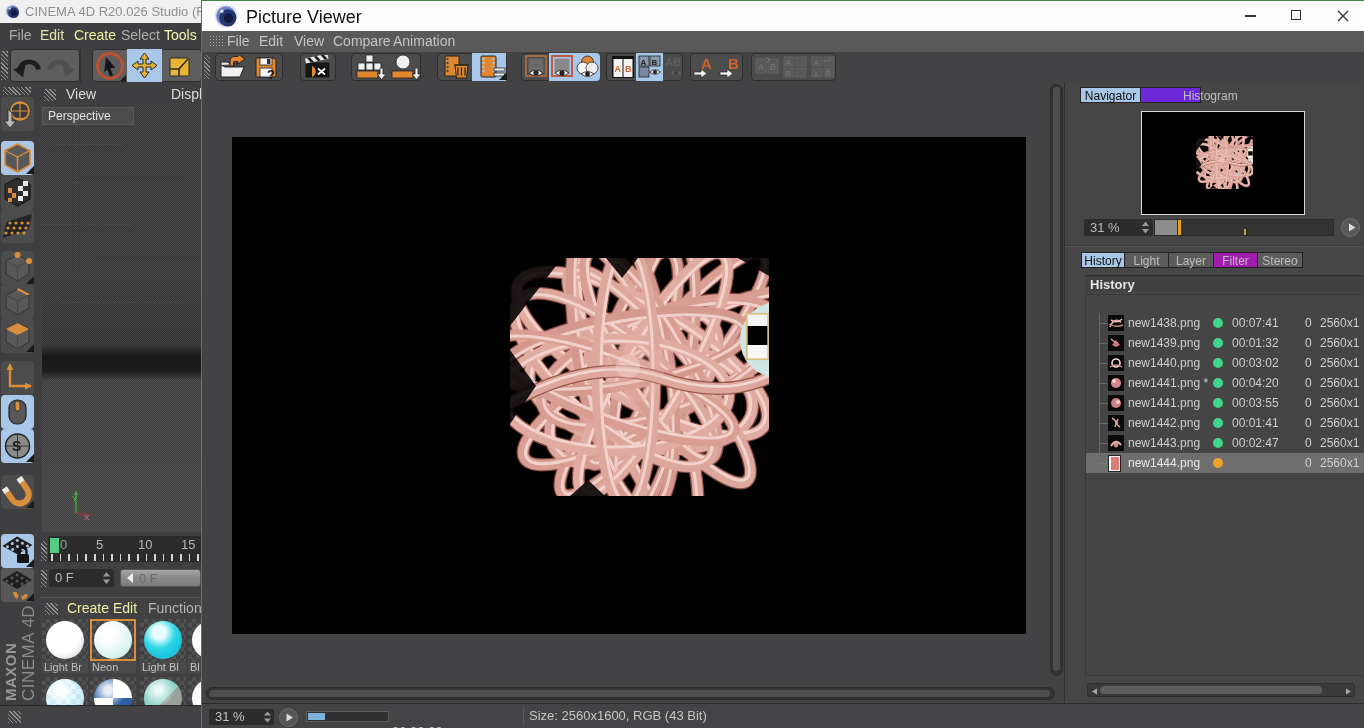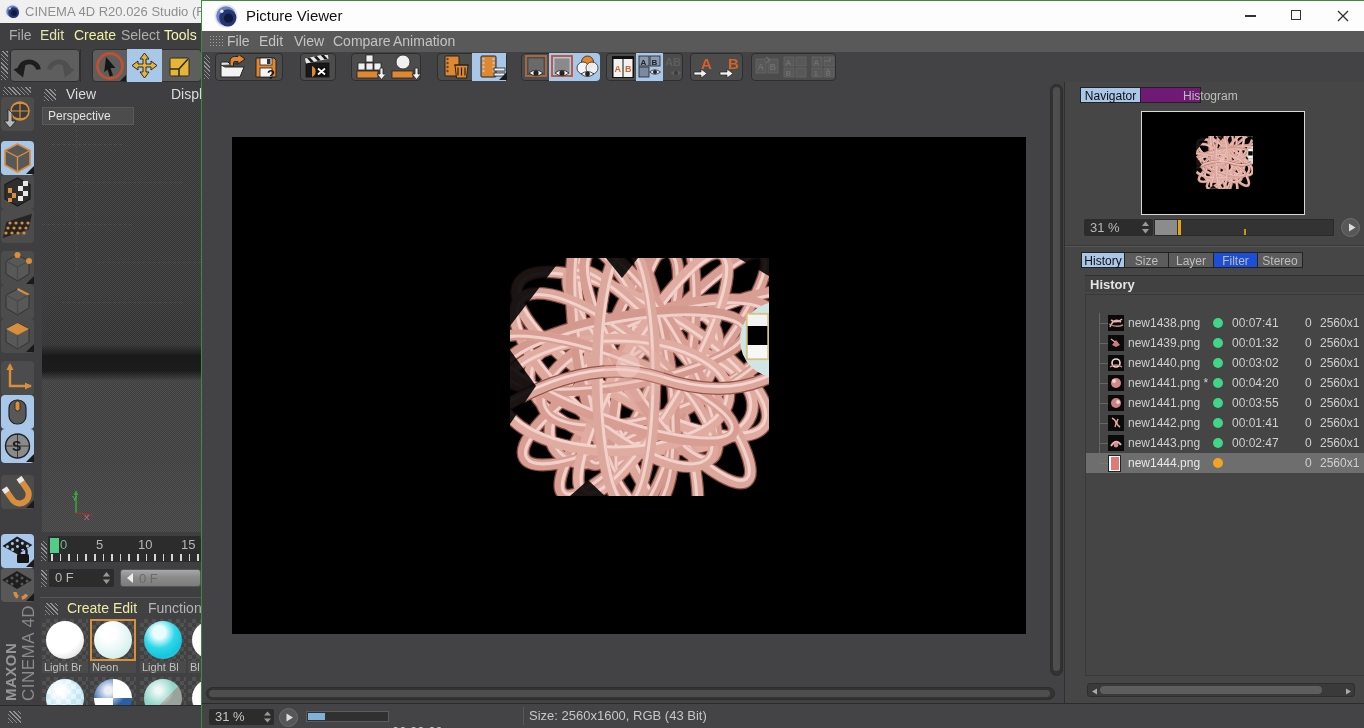--- a/index.html
+++ b/index.html
@@ -415,21 +415,21 @@
 <div class="abs" style="left:201px;top:0;width:1163px;height:728px;border-left:1px solid #3d8b40;border-top:1px solid #3d8b40;background:#434345;">
 
   <div class="abs" style="left:0;top:0;width:1162px;height:30px;background:#fdfdfd;">
     <svg class="abs" style="left:12px;top:3px;" width="24" height="24" viewBox="0 0 24 24">
       <circle cx="12" cy="12" r="11.5" fill="#e2e5eb"></circle>
       <circle cx="12" cy="12" r="9.8" fill="#6d83c6"></circle>
       <circle cx="13.8" cy="13.8" r="8.6" fill="#25356e"></circle>
       <circle cx="14.5" cy="14.2" r="4.6" fill="#10193f"></circle>
       <circle cx="7.8" cy="7.2" r="1.7" fill="#dfe6f5"></circle>
     </svg>
-    <div class="abs" style="left:44px;top:6px;font-size:15px;color:#111;">Picture Viewer</div>
+    <div class="abs" style="left:44px;top:6px;font-size:18px;color:#111;">Picture Viewer</div>
     <div class="abs" style="left:1043px;top:14px;width:11px;height:1.5px;background:#333;"></div>
     <div class="abs" style="left:1089px;top:9px;width:10px;height:10px;border:1.5px solid #333;"></div>
     <svg class="abs" style="left:1135px;top:9px;" width="12" height="12" viewBox="0 0 12 12">
       <path d="M1 1 L11 11 M11 1 L1 11" stroke="#333" stroke-width="1.4"></path>
     </svg>
   </div>
 
   <div class="abs" style="left:0;top:30px;width:1162px;height:21px;background:#595959;font-size:14px;color:#c3c3c3;">
     <div class="abs hdots" style="left:7px;top:4px;width:15px;height:13px;"></div>
     <span class="abs" style="left:25px;top:2px;">File</span>
@@ -630,21 +630,21 @@
     </div>
   </div>
 
   <div class="abs" style="left:848px;top:83px;width:13px;height:592px;background:#333;border:1px solid #2c2c2c;border-radius:7px;">
     <div class="abs" style="left:2px;top:2px;width:7px;height:584px;background:#4e4e4e;border-radius:4px;"></div>
   </div>
 
   <div class="abs" style="left:862px;top:81px;width:300px;height:621px;background:#464646;border-left:1px solid #2f2f2f;font-size:13px;">
 
     <div class="abs" style="left:15px;top:5px;width:61px;height:16px;background:#a9c7e9;border:1px solid #222;color:#0e0e0e;text-align:center;font-size:12px;padding-top:1px;">Navigator</div>
-    <div class="abs" style="left:76px;top:5px;width:60px;height:16px;background:#701a75;border:1px solid #222;border-left:none;color:#bdbdbd;text-align:center;font-size:12px;padding-top:1px;padding-left:42px;">Histogram</div>
+    <div class="abs" style="left:76px;top:5px;width:60px;height:16px;background:#6d28d9;border:1px solid #222;border-left:none;color:#bdbdbd;text-align:center;font-size:12px;padding-top:1px;padding-left:42px;">Histogram</div>
 
     <div class="abs" style="left:76px;top:29px;width:164px;height:104px;background:#000;border:1.5px solid #d9d9d9;overflow:hidden;">
       <div class="abs" style="left:54px;top:24px;width:57px;height:53px;">
         <svg width="57" height="53" viewBox="0 0 259 238">
               <use href="#knot"></use>
             </svg>
       </div>
     </div>
 
     <div class="abs" style="left:19px;top:137px;width:69px;height:17px;background:#2c2c2c;border-radius:2px;color:#b9b9b9;">
@@ -660,23 +660,23 @@
       <div class="abs" style="left:89px;top:9px;width:1.5px;height:6px;background:#c9971c;"></div>
     </div>
     <div class="abs" style="left:276px;top:136px;width:19px;height:19px;border-radius:50%;background:#585858;border:1px solid #6e6e6e;">
       <svg class="abs" style="left:6px;top:4px;" width="8" height="9" viewBox="0 0 8 9">
             <path d="M1 0.5 L7.5 4.5 L1 8.5 Z" fill="#dcdcdc"></path>
           </svg>
     </div>
     <div class="abs" style="left:0;top:163px;width:300px;height:2px;background:#3a3a3a;border-bottom:1px solid #555;"></div>
 
     <div class="abs" style="left:16px;top:170px;width:44px;height:16px;background:#a9c7e9;border:1px solid #222;color:#0e0e0e;text-align:center;font-size:12px;padding-top:1px;">History</div>
-    <div class="abs" style="left:60px;top:170px;width:44px;height:16px;background:#5c5c5c;border:1px solid #222;border-left:none;color:#bdbdbd;text-align:center;font-size:12px;padding-top:1px;">Size</div>
+    <div class="abs" style="left:60px;top:170px;width:44px;height:16px;background:#5c5c5c;border:1px solid #222;border-left:none;color:#bdbdbd;text-align:center;font-size:12px;padding-top:1px;">Light</div>
     <div class="abs" style="left:104px;top:170px;width:45px;height:16px;background:#5c5c5c;border:1px solid #222;border-left:none;color:#bdbdbd;text-align:center;font-size:12px;padding-top:1px;">Layer</div>
-    <div class="abs" style="left:149px;top:170px;width:44px;height:16px;background:#1d4ed8;border:1px solid #222;border-left:none;color:#bdbdbd;text-align:center;font-size:12px;padding-top:1px;">Filter</div>
+    <div class="abs" style="left:149px;top:170px;width:44px;height:16px;background:#a21caf;border:1px solid #222;border-left:none;color:#bdbdbd;text-align:center;font-size:12px;padding-top:1px;">Filter</div>
     <div class="abs" style="left:193px;top:170px;width:45px;height:16px;background:#5c5c5c;border:1px solid #222;border-left:none;color:#bdbdbd;text-align:center;font-size:12px;padding-top:1px;">Stereo</div>
 
     <div class="abs" style="left:20px;top:193px;width:280px;height:17px;background:#414141;border-top:1px solid #2f2f2f;">
       <span class="abs" style="left:5px;top:1px;font-weight:bold;color:#e4e4e4;">History</span>
     </div>
 
     <div class="abs" style="left:20px;top:212px;width:280px;height:382px;background:#454545;border:1px solid #393939;"></div>
 
 
     <div class="abs" style="left:21px;top:231px;width:279px;height:161px;color:#cfcfcf;font-size:12px;" id="histrows">

